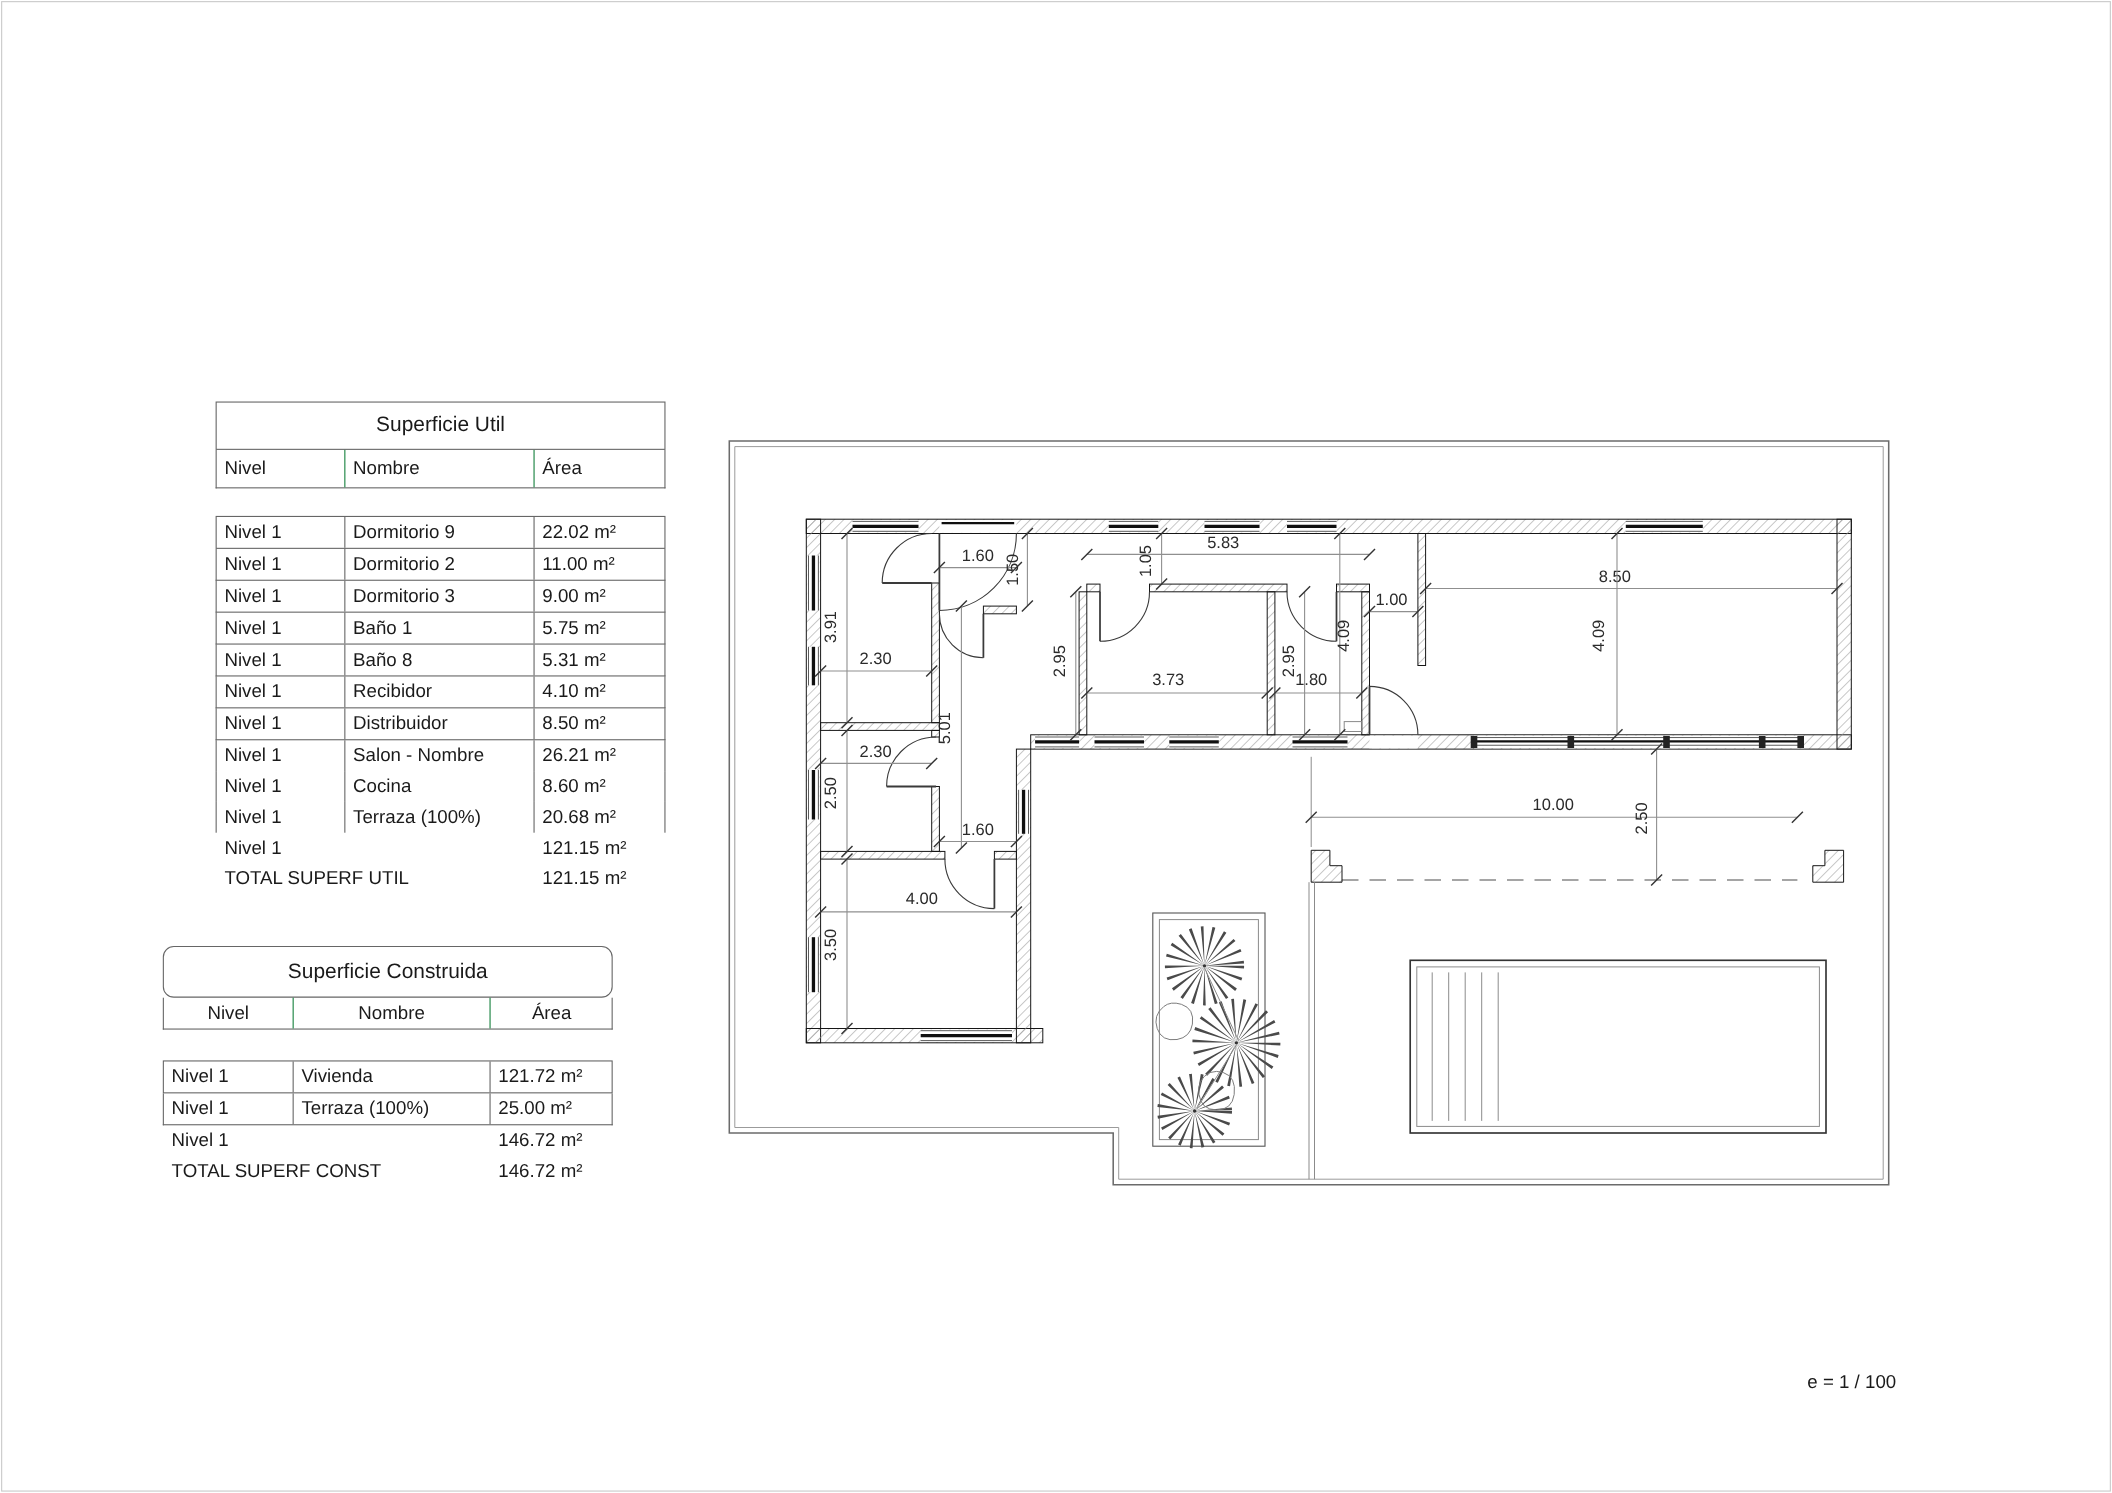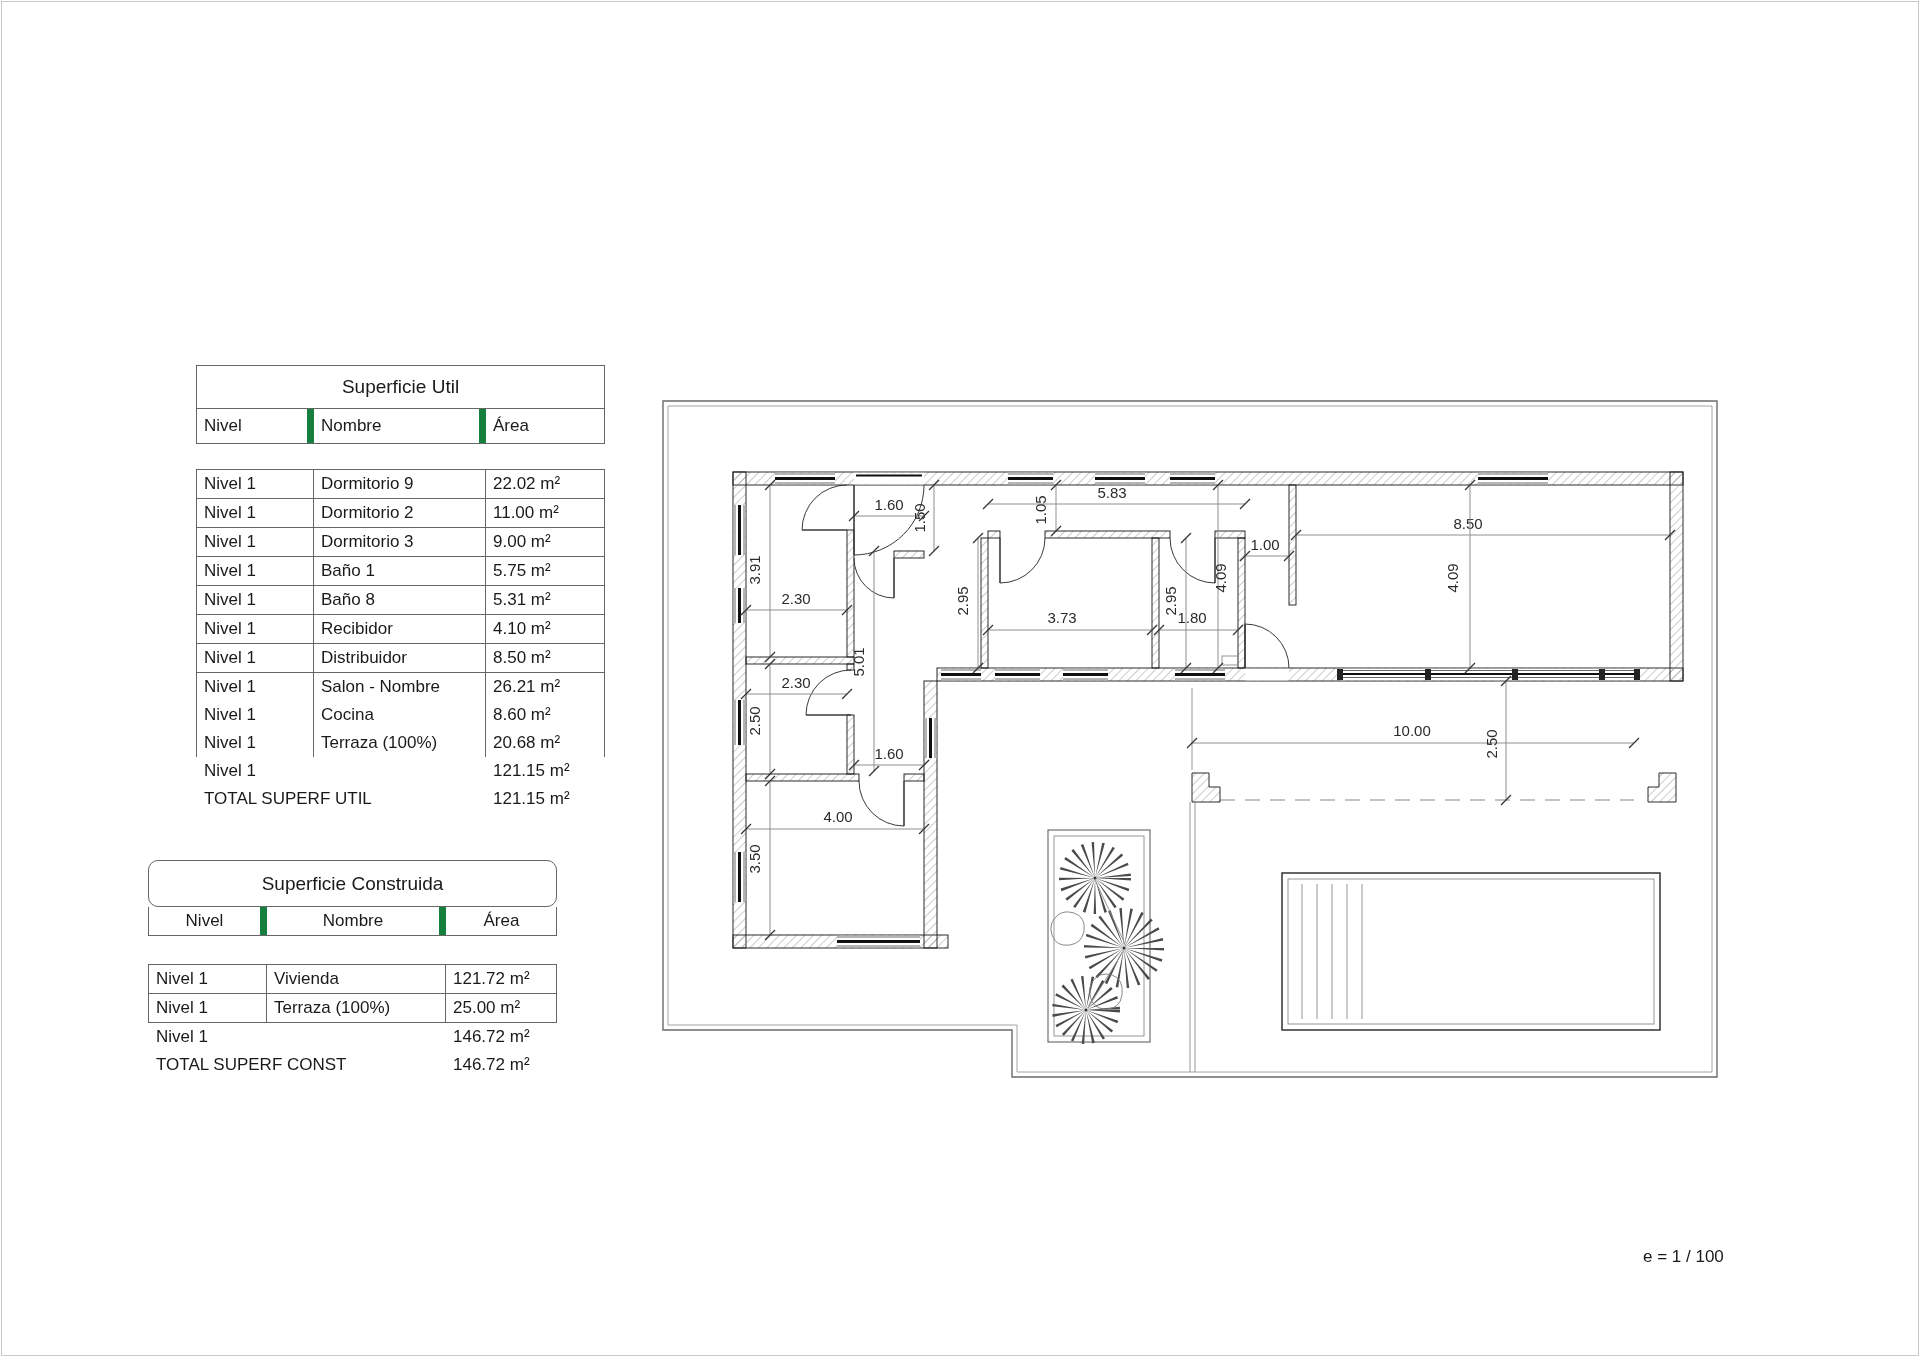--- a/index.html
+++ b/index.html
@@ -10,21 +10,21 @@
   
   .area-table{position:absolute;width:409px;}
   .t-util{left:152px;top:365px;margin-left:44px;}
   .t-const{left:148px;top:860px;}
   .t-title{border:1px solid #666;text-align:center;font-size:19px;}
   .t-util .t-title{height:42px;line-height:42px;}
   .t-const .t-title{height:45px;line-height:45px;border-radius:10px;}
   .t-head{display:grid;border:1px solid #666;border-top:none;font-size:17px;}
   .t-util .t-head{grid-template-columns:117px 172px 119px;height:34px;line-height:34px;}
   .t-const .t-head{grid-template-columns:118px 179px 111px;height:28px;line-height:28px;}
-  .t-head .hc{border-right:7px solid #15803d;padding-left:7px;}
+  .t-head .hc{border-right:1px solid #15803d;padding-left:7px;}
   .t-head .hc:last-child{border-right:none;}
   .t-const .t-head .hc{text-align:center;padding-left:0;}
   .t-util .t-body{margin-top:25px;}
   .t-const .t-body{margin-top:28px;}
   .t-row{display:grid;height:28px;line-height:27px;font-size:17px;
          border-left:1px solid #666;border-right:1px solid #666;border-bottom:1px solid #666;}
   .t-row:first-child{border-top:1px solid #666;}
   .t-util .t-row{grid-template-columns:117px 172px 118px;}
   .t-const .t-row{grid-template-columns:118px 179px 110px;}
   .t-row .c{border-right:1px solid #666;padding-left:7px;overflow:hidden;white-space:nowrap;}

